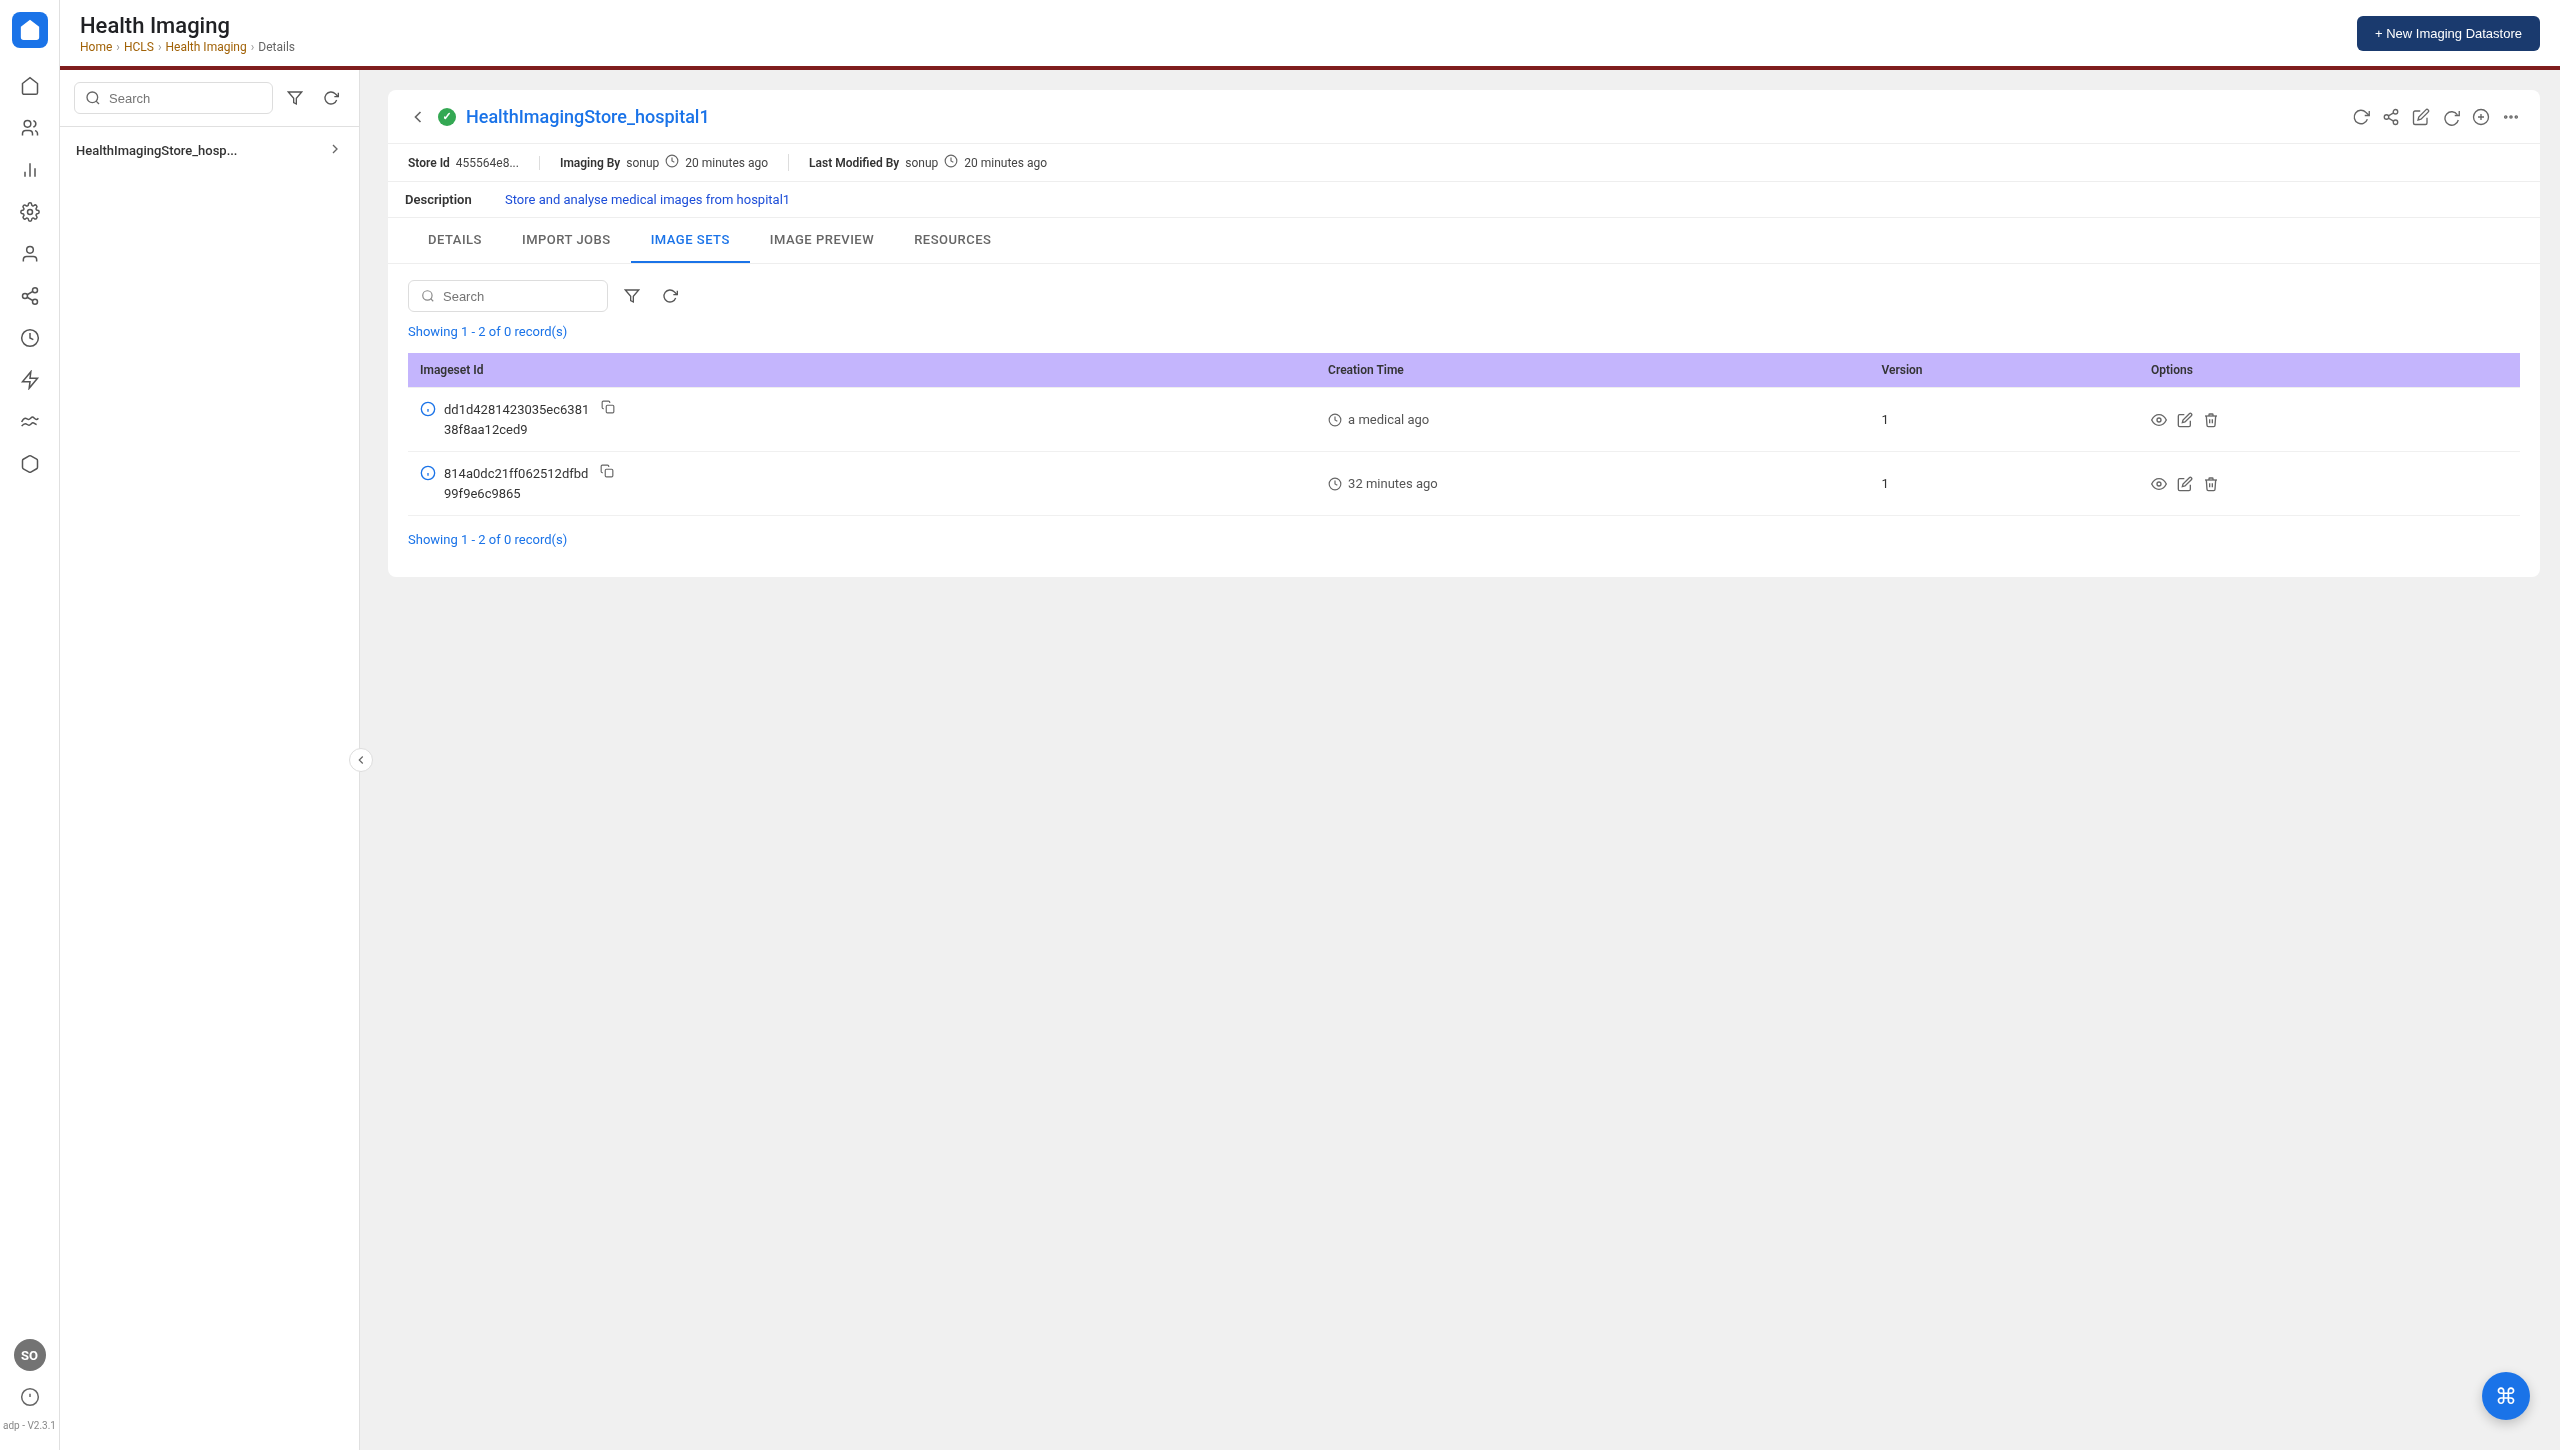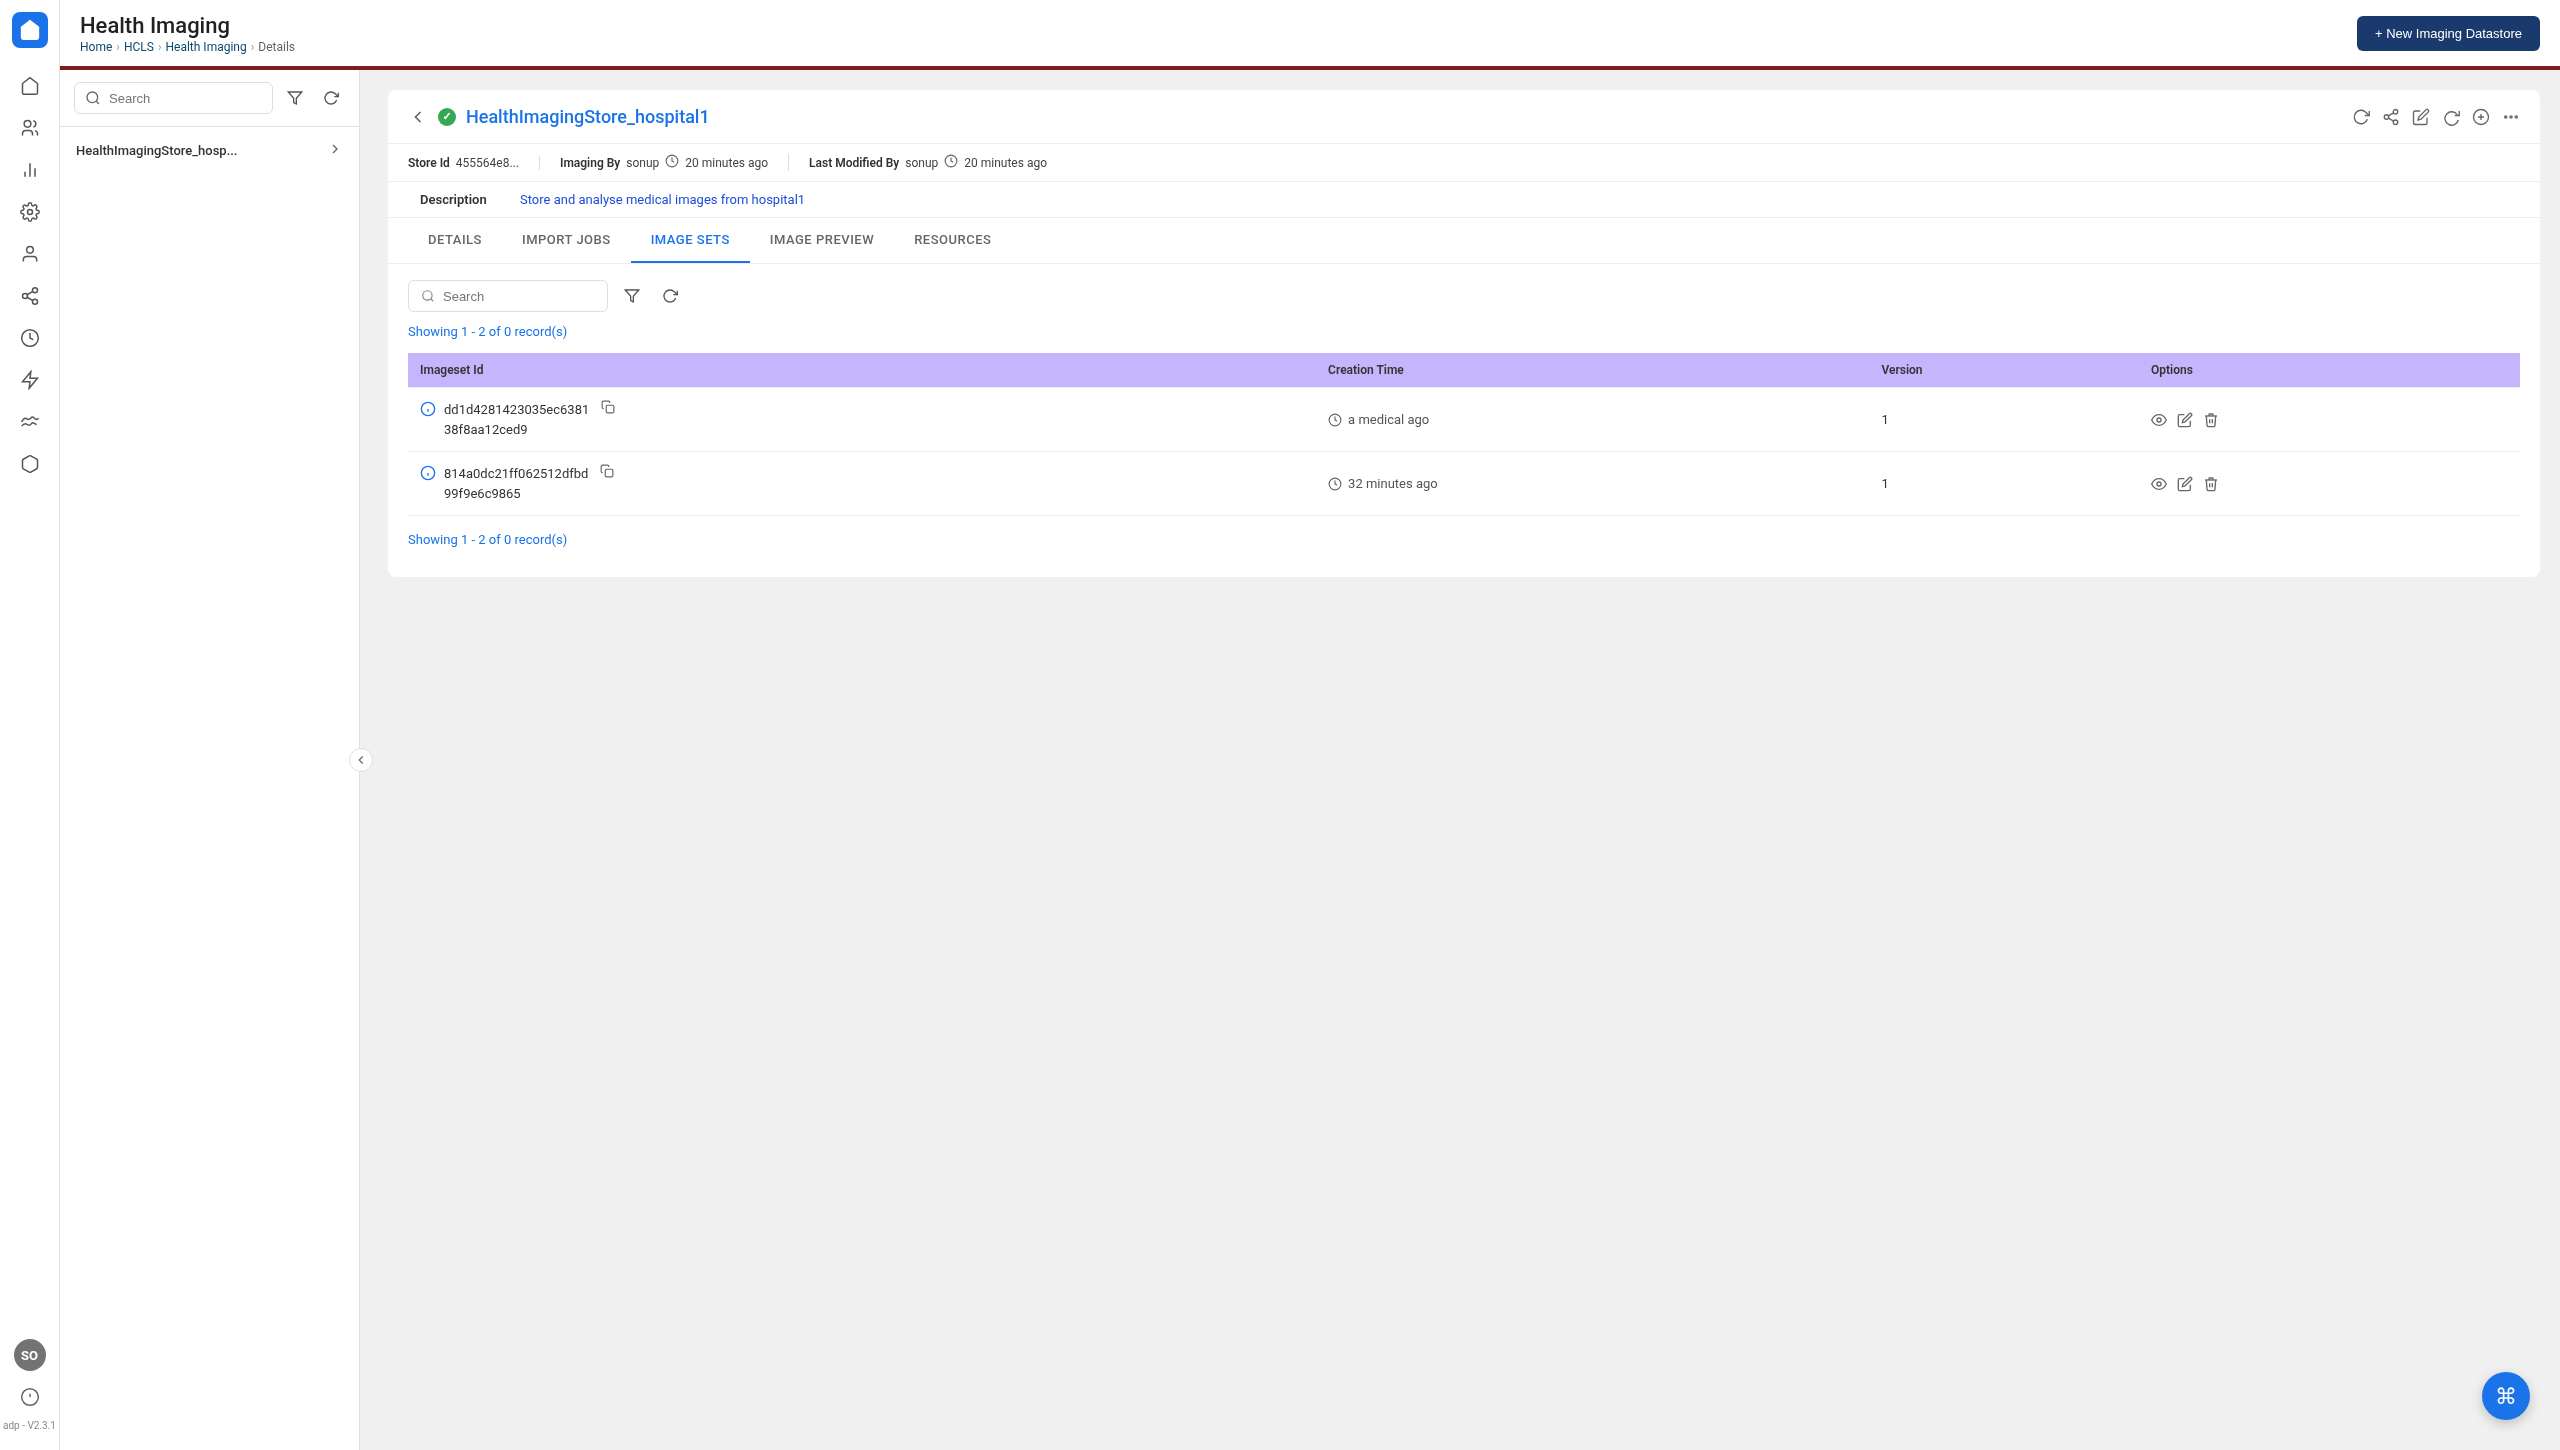--- a/index.html
+++ b/index.html
@@ -69,21 +69,21 @@
       display: flex;
       align-items: center;
       justify-content: space-between;
       border-bottom: 4px solid #7f1d1d;
       flex-shrink: 0;
       min-height: 70px;
     }
     .topbar-left { display: flex; flex-direction: column; }
     .topbar-title { font-size: 22px; font-weight: 500; color: #202124; }
     .breadcrumb { font-size: 12px; color: #666; display: flex; align-items: center; gap: 4px; margin-top: 2px; }
-    .breadcrumb a { color: #0c4a6e; text-decoration: none; }
+    .breadcrumb a { color: #a16207; text-decoration: none; }
     .breadcrumb span { color: #666; }
     .breadcrumb .sep { color: #999; }
 
     .new-datastore-btn {
       background: #1a3a6e;
       color: white;
       border: none;
       padding: 10px 18px;
       border-radius: 6px;
       font-size: 13px;
@@ -206,21 +206,21 @@
       font-size: 12px;
       color: #444;
       flex-wrap: wrap;
     }
     .meta-item { display: flex; align-items: center; gap: 6px; padding-right: 20px; margin-right: 20px; border-right: 1px solid #ddd; }
     .meta-item:last-child { border-right: none; }
     .meta-label { font-weight: 600; color: #333; }
     .meta-icon svg { width: 14px; height: 14px; color: #666; }
 
     .desc-row {
-      padding: 10px 32px;
+      padding: 10px 17px;
       font-size: 13px;
       border-bottom: 1px solid #eee;
       display: flex; gap: 10px;
     }
     .desc-label { font-weight: 600; color: #333; min-width: 90px; }
     .desc-value { color: #1d4ed8; }
 
     
     .tabs {
       display: flex;

